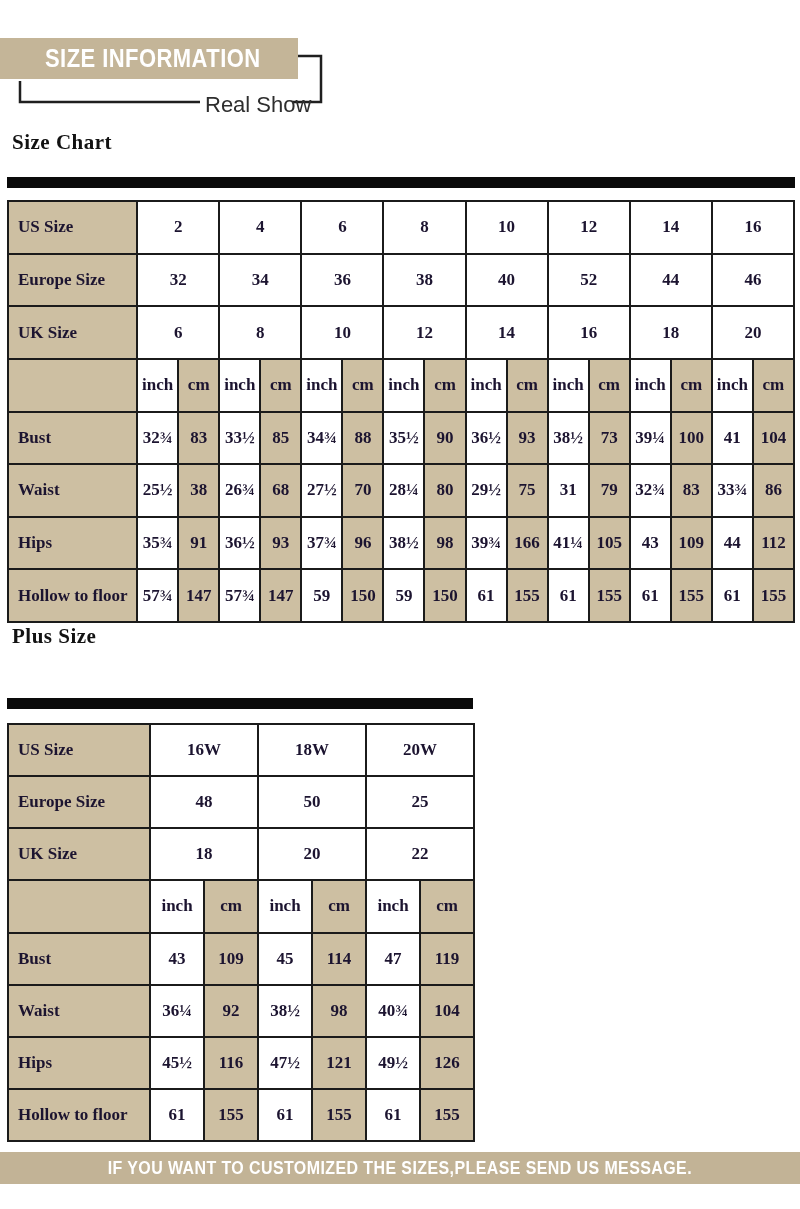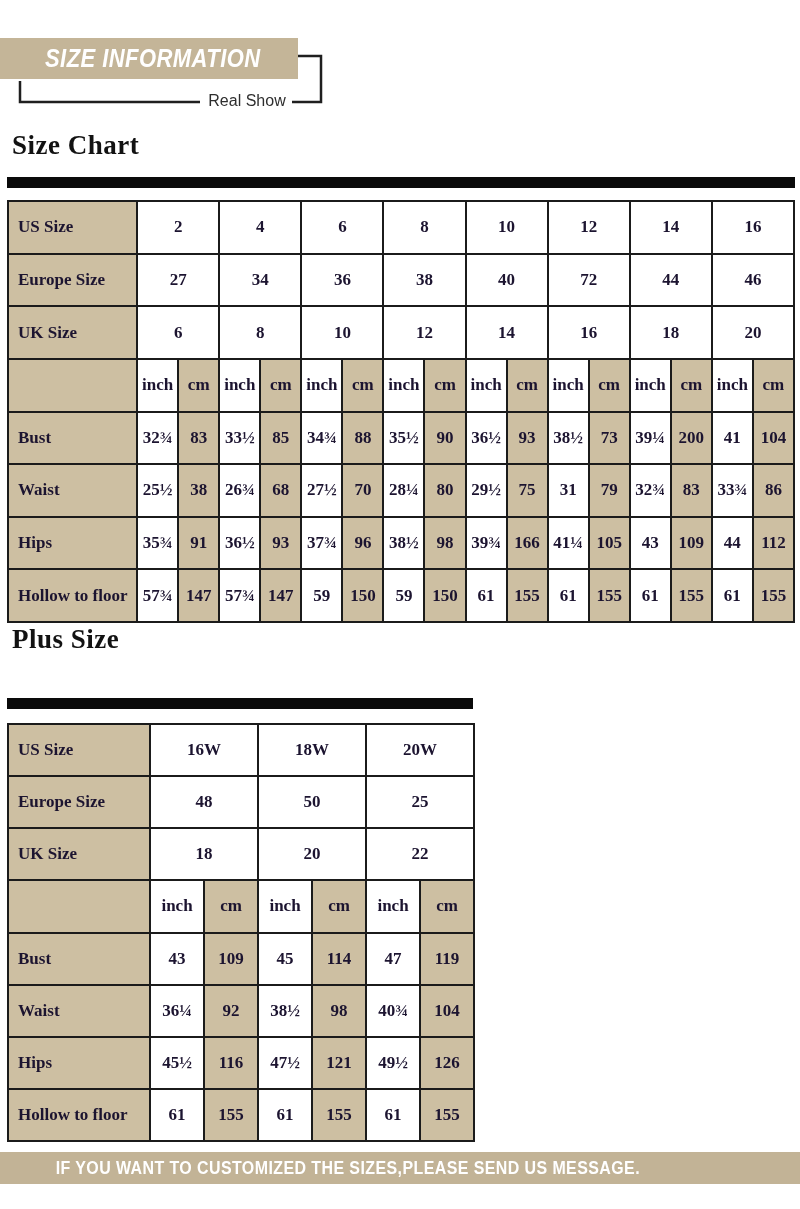--- a/index.html
+++ b/index.html
@@ -5,37 +5,37 @@
   html,body { margin:0; padding:0; background:#ffffff; }
   .page {
     position:relative; width:800px; height:1209px; background:#fff;
     font-family:"Liberation Serif","DejaVu Serif",serif; overflow:hidden;
   }
 
   
   .banner-box {
     position:absolute; left:0; top:38px; width:298px; height:41px;
     background:var(--tan_banner,#c4b598);
-    display:flex; align-items:center; box-sizing:border-box; padding-left:45px;font-style:italic;
+    display:flex; align-items:center; box-sizing:border-box; padding-left:45px;
   }
   .banner-title {
     color:#fff; font-family:"Liberation Sans","DejaVu Sans",sans-serif;
     font-weight:bold; font-size:25px; white-space:nowrap;
     transform:scaleX(0.88); transform-origin:left center; letter-spacing:0.5px;
   }
   .connector-svg { position:absolute; left:0; top:0; pointer-events:none; }
   .real-show {
     position:absolute; left:205px; top:92px; width:84px; text-align:center;
-    font-family:"Liberation Sans","DejaVu Sans",sans-serif; font-size:16px;
+    font-family:"Liberation Sans","DejaVu Sans",sans-serif; font-size:22px;
     color:#2e2e2e; white-space:nowrap;
   }
 
   
   .section-heading {
-    position:absolute; left:12px; font-size:27px; font-weight:bold;
+    position:absolute; left:12px; font-size:21px; font-weight:bold;
     color:#121212; letter-spacing:0.5px;
   }
   #size-chart-heading { top:130px; }
   #plus-size-heading  { top:624px; }
   .divider-bar { position:absolute; background:var(--bar,#0a0a0a); height:11px; }
   #bar1 { left:7px; top:177px; width:788px; }
   #bar2 { left:7px; top:698px; width:466px; }
 
   
   .sizes-table {
@@ -50,21 +50,21 @@
   .sizes-table td.label { text-align:left; padding-left:9px; }
   .tan   { background:var(--tan_cell,#cdbfa2); }
   .white { background:#ffffff; }
   #table1 { left:7px; top:200px; width:788px; height:423px; }
   #table2 { left:7px; top:723px; width:466px; height:419px; }
 
   
   .footer-bar {
     position:absolute; left:0; top:1152px; width:800px; height:32px;
     background:var(--tan_footer,#c2b396);
-    display:flex; align-items:center; justify-content:flex-start;
+    display:flex; align-items:center; justify-content:center;
   }
   .footer-text {
     color:#fff; font-family:"Liberation Sans","DejaVu Sans",sans-serif;
     font-weight:bold; font-size:19px; white-space:nowrap;
     transform:scaleX(0.84); transform-origin:center; letter-spacing:0.5px;
   }
 </style>
 </head>
 <body>
 
@@ -108,26 +108,26 @@
           <td class="white" colspan="2">4</td>
           <td class="white" colspan="2">6</td>
           <td class="white" colspan="2">8</td>
           <td class="white" colspan="2">10</td>
           <td class="white" colspan="2">12</td>
           <td class="white" colspan="2">14</td>
           <td class="white" colspan="2">16</td>
         </tr>
         <tr>
           <td class="label tan">Europe Size</td>
-          <td class="white" colspan="2">27</td>
+          <td class="white" colspan="2">32</td>
           <td class="white" colspan="2">34</td>
           <td class="white" colspan="2">36</td>
           <td class="white" colspan="2">38</td>
           <td class="white" colspan="2">40</td>
-          <td class="white" colspan="2">72</td>
+          <td class="white" colspan="2">52</td>
           <td class="white" colspan="2">44</td>
           <td class="white" colspan="2">46</td>
         </tr>
         <tr>
           <td class="label tan">UK Size</td>
           <td class="white" colspan="2">6</td>
           <td class="white" colspan="2">8</td>
           <td class="white" colspan="2">10</td>
           <td class="white" colspan="2">12</td>
           <td class="white" colspan="2">14</td>
@@ -162,21 +162,21 @@
           <td class="tan">85</td>
           <td class="white">34¾</td>
           <td class="tan">88</td>
           <td class="white">35½</td>
           <td class="tan">90</td>
           <td class="white">36½</td>
           <td class="tan">93</td>
           <td class="white">38½</td>
           <td class="tan">73</td>
           <td class="white">39¼</td>
-          <td class="tan">200</td>
+          <td class="tan">100</td>
           <td class="white">41</td>
           <td class="tan">104</td>
         </tr>
         <tr>
           <td class="label tan">Waist</td>
           <td class="white">25½</td>
           <td class="tan">38</td>
           <td class="white">26¾</td>
           <td class="tan">68</td>
           <td class="white">27½</td>

